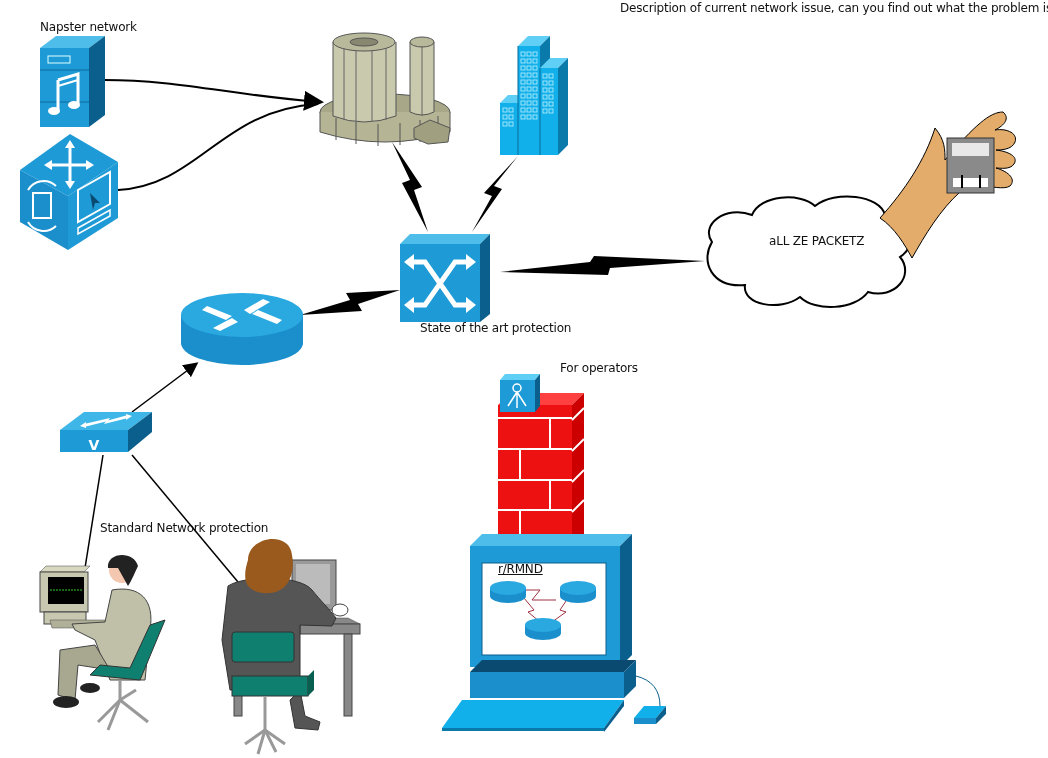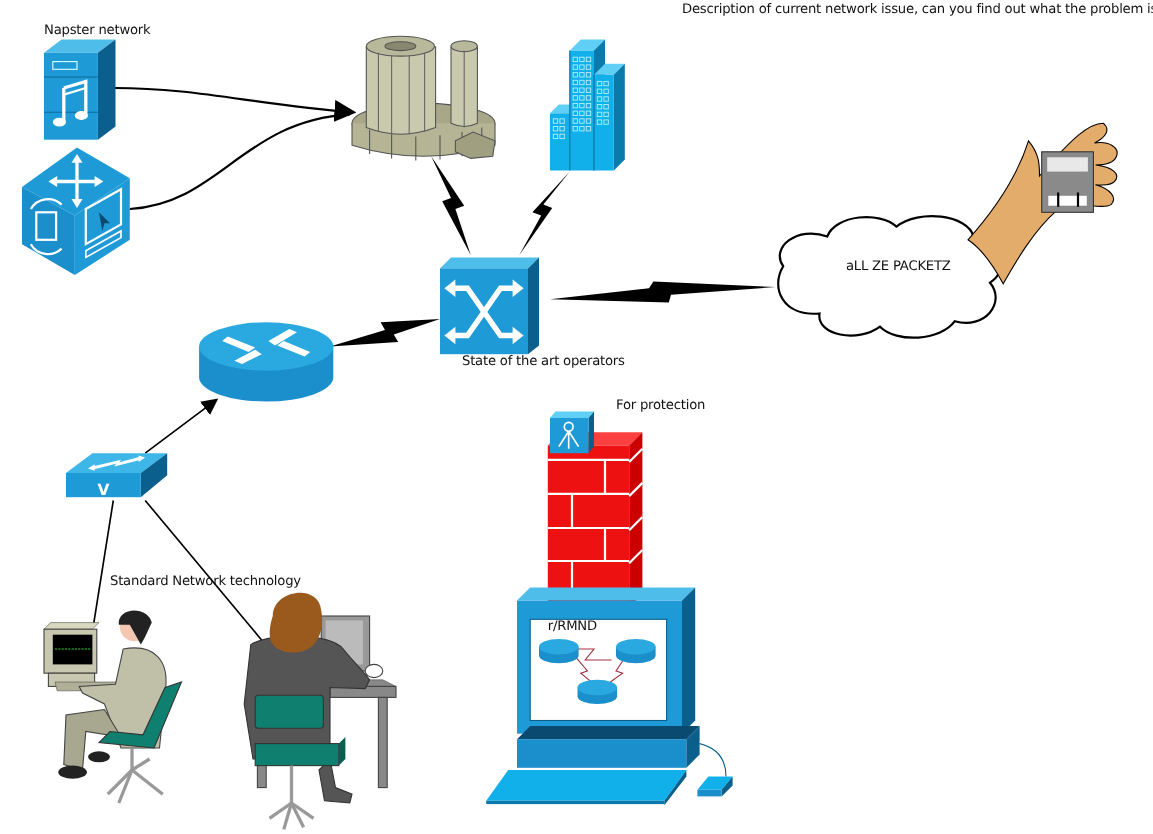--- a/index.html
+++ b/index.html
@@ -332,17 +332,17 @@
         <line x1="265" y1="730" x2="285" y2="744"></line>
         <line x1="265" y1="730" x2="258" y2="754"></line>
         <line x1="265" y1="730" x2="276" y2="752"></line>
       </g>
     </g>
   </g>
 </svg>
 
 <div class="lbl" style="left:620px; top:1px;">Description of current network issue, can you find out what the problem is?</div>
 <div class="lbl" style="left:40px; top:20px;">Napster network</div>
-<div class="lbl" style="left:420px; top:321px;">State of the art operators</div>
-<div class="lbl" style="left:560px; top:361px;">For protection</div>
+<div class="lbl" style="left:420px; top:321px;">State of the art protection</div>
+<div class="lbl" style="left:560px; top:361px;">For operators</div>
 <div class="lbl" style="left:769px; top:234px;">aLL ZE PACKETZ</div>
-<div class="lbl" style="left:100px; top:521px;">Standard Network technology</div>
-<div class="lbl" style="left:498px; top:562px;">r/RMND</div>
+<div class="lbl" style="left:100px; top:521px;">Standard Network protection</div>
+<div class="lbl" style="left:498px; top:562px;text-decoration:underline;">r/RMND</div>
 
 </body></html>

